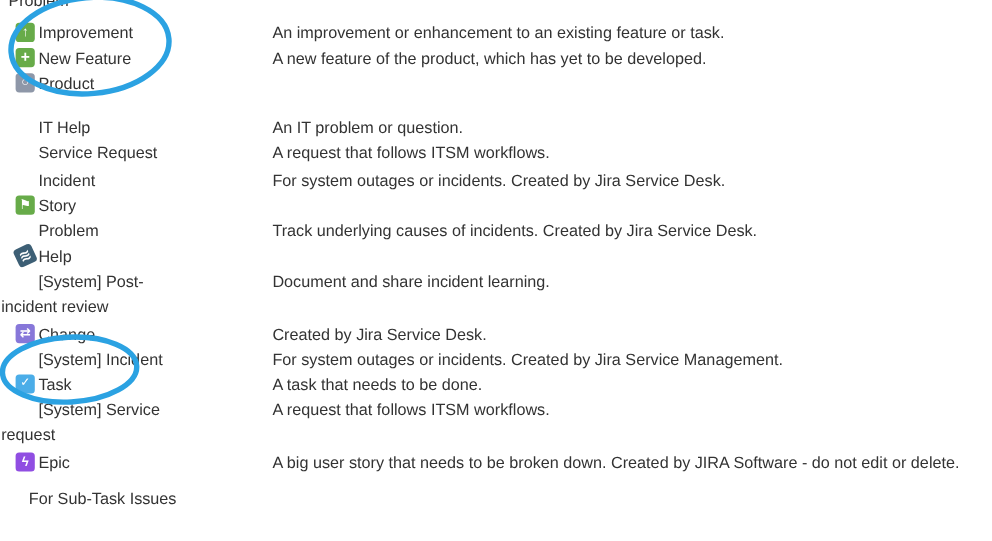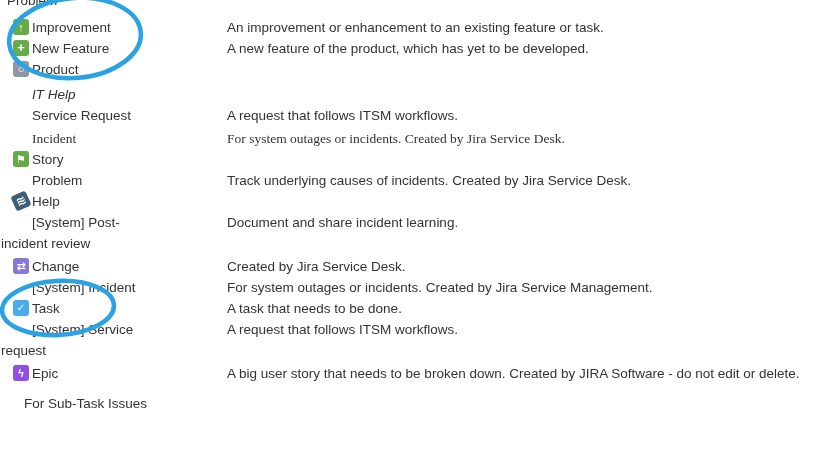--- a/index.html
+++ b/index.html
@@ -84,34 +84,35 @@
     </div>
     <div class="desc-cell">A new feature of the product, which has yet to be developed.</div>
   </div>
         <div class="row">
     <div class="name-cell">
       <span class="type-icon" data-icon="circle-icon" style="background: rgb(142, 151, 168);">○</span>
       <span>Product</span>
     </div>
     <div class="desc-cell"></div>
   </div>
-        <div class="row" style="margin-top: 4px; font-style: italic;">
+        <div class="row" style="margin-top: 16px;">
     <div class="name-cell">
       
       <span>IT Help</span>
     </div>
+    <div class="desc-cell">An IT problem or question.</div>
   </div>
         <div class="row">
     <div class="name-cell">
       
       <span>Service Request</span>
     </div>
     <div class="desc-cell">A request that follows ITSM workflows.</div>
   </div>
-        <div class="row" style="margin-top: 2px; font-family: Liberation Serif, serif;">
+        <div class="row" style="margin-top: 2px;">
     <div class="name-cell">
       
       <span>Incident</span>
     </div>
     <div class="desc-cell">For system outages or incidents. Created by Jira Service Desk.</div>
   </div>
         <div class="row">
     <div class="name-cell">
       <span class="type-icon" data-icon="bookmark-icon" style="background: rgb(103, 171, 73);">⚑</span>
       <span>Story</span>

